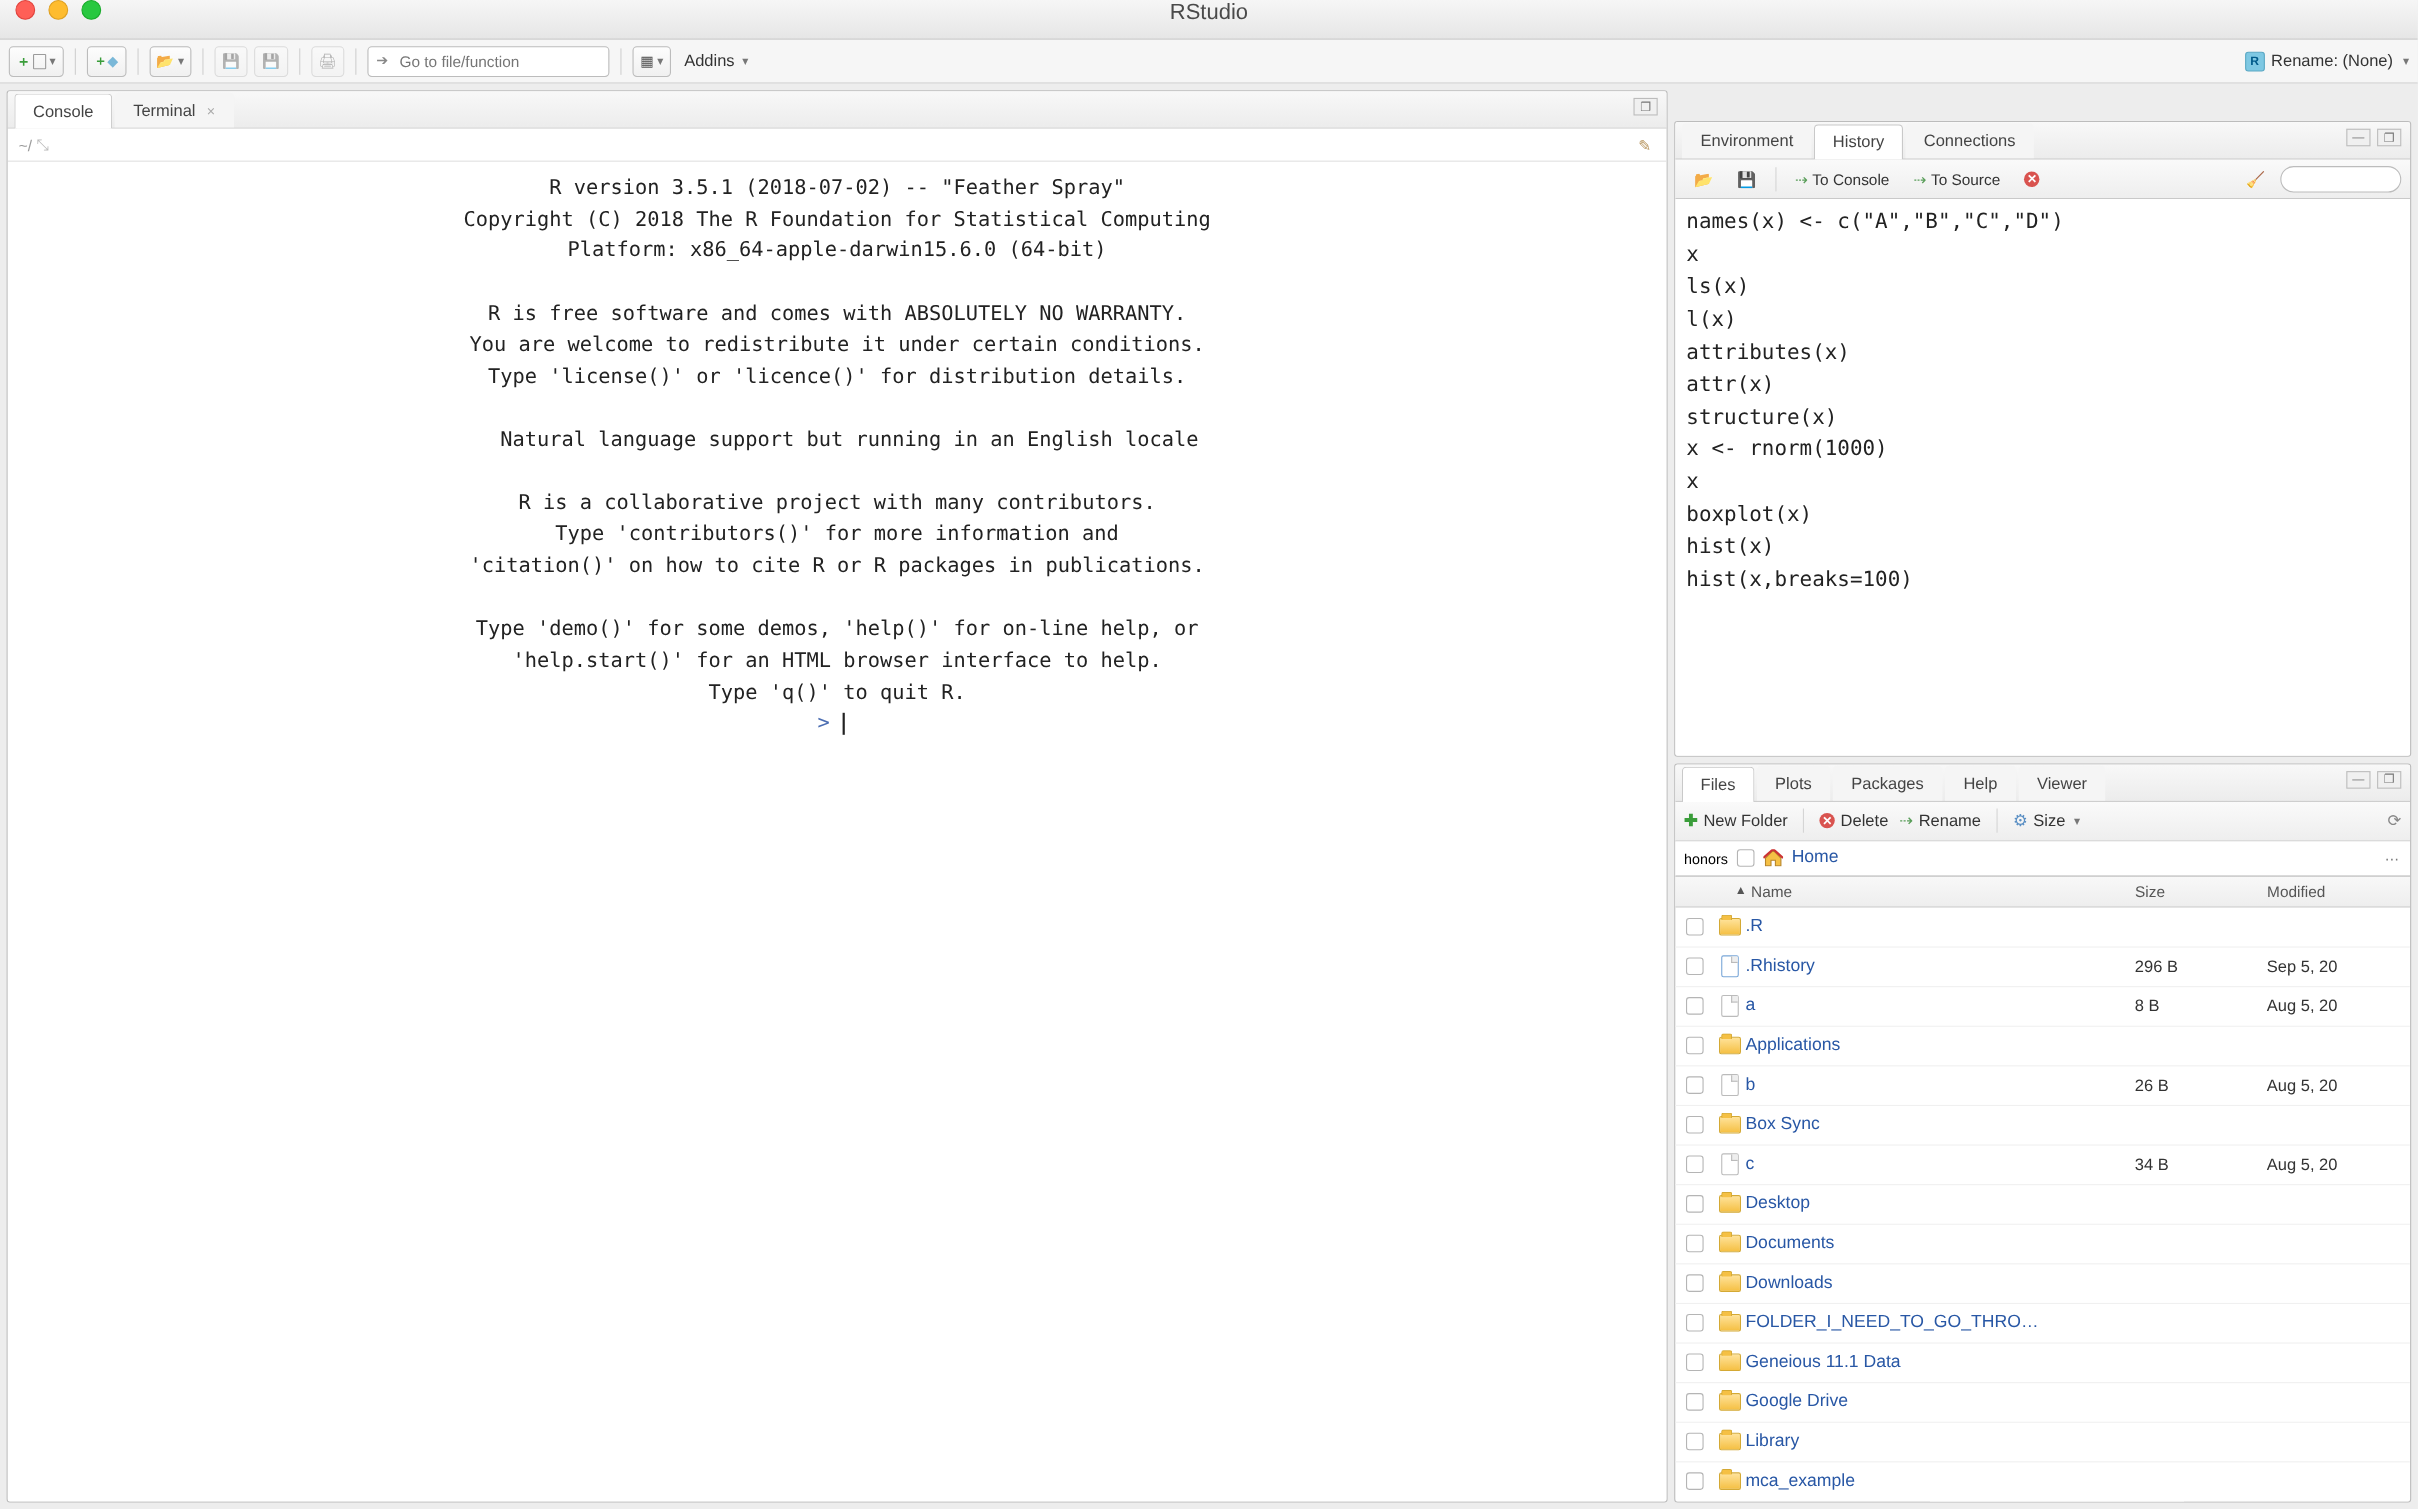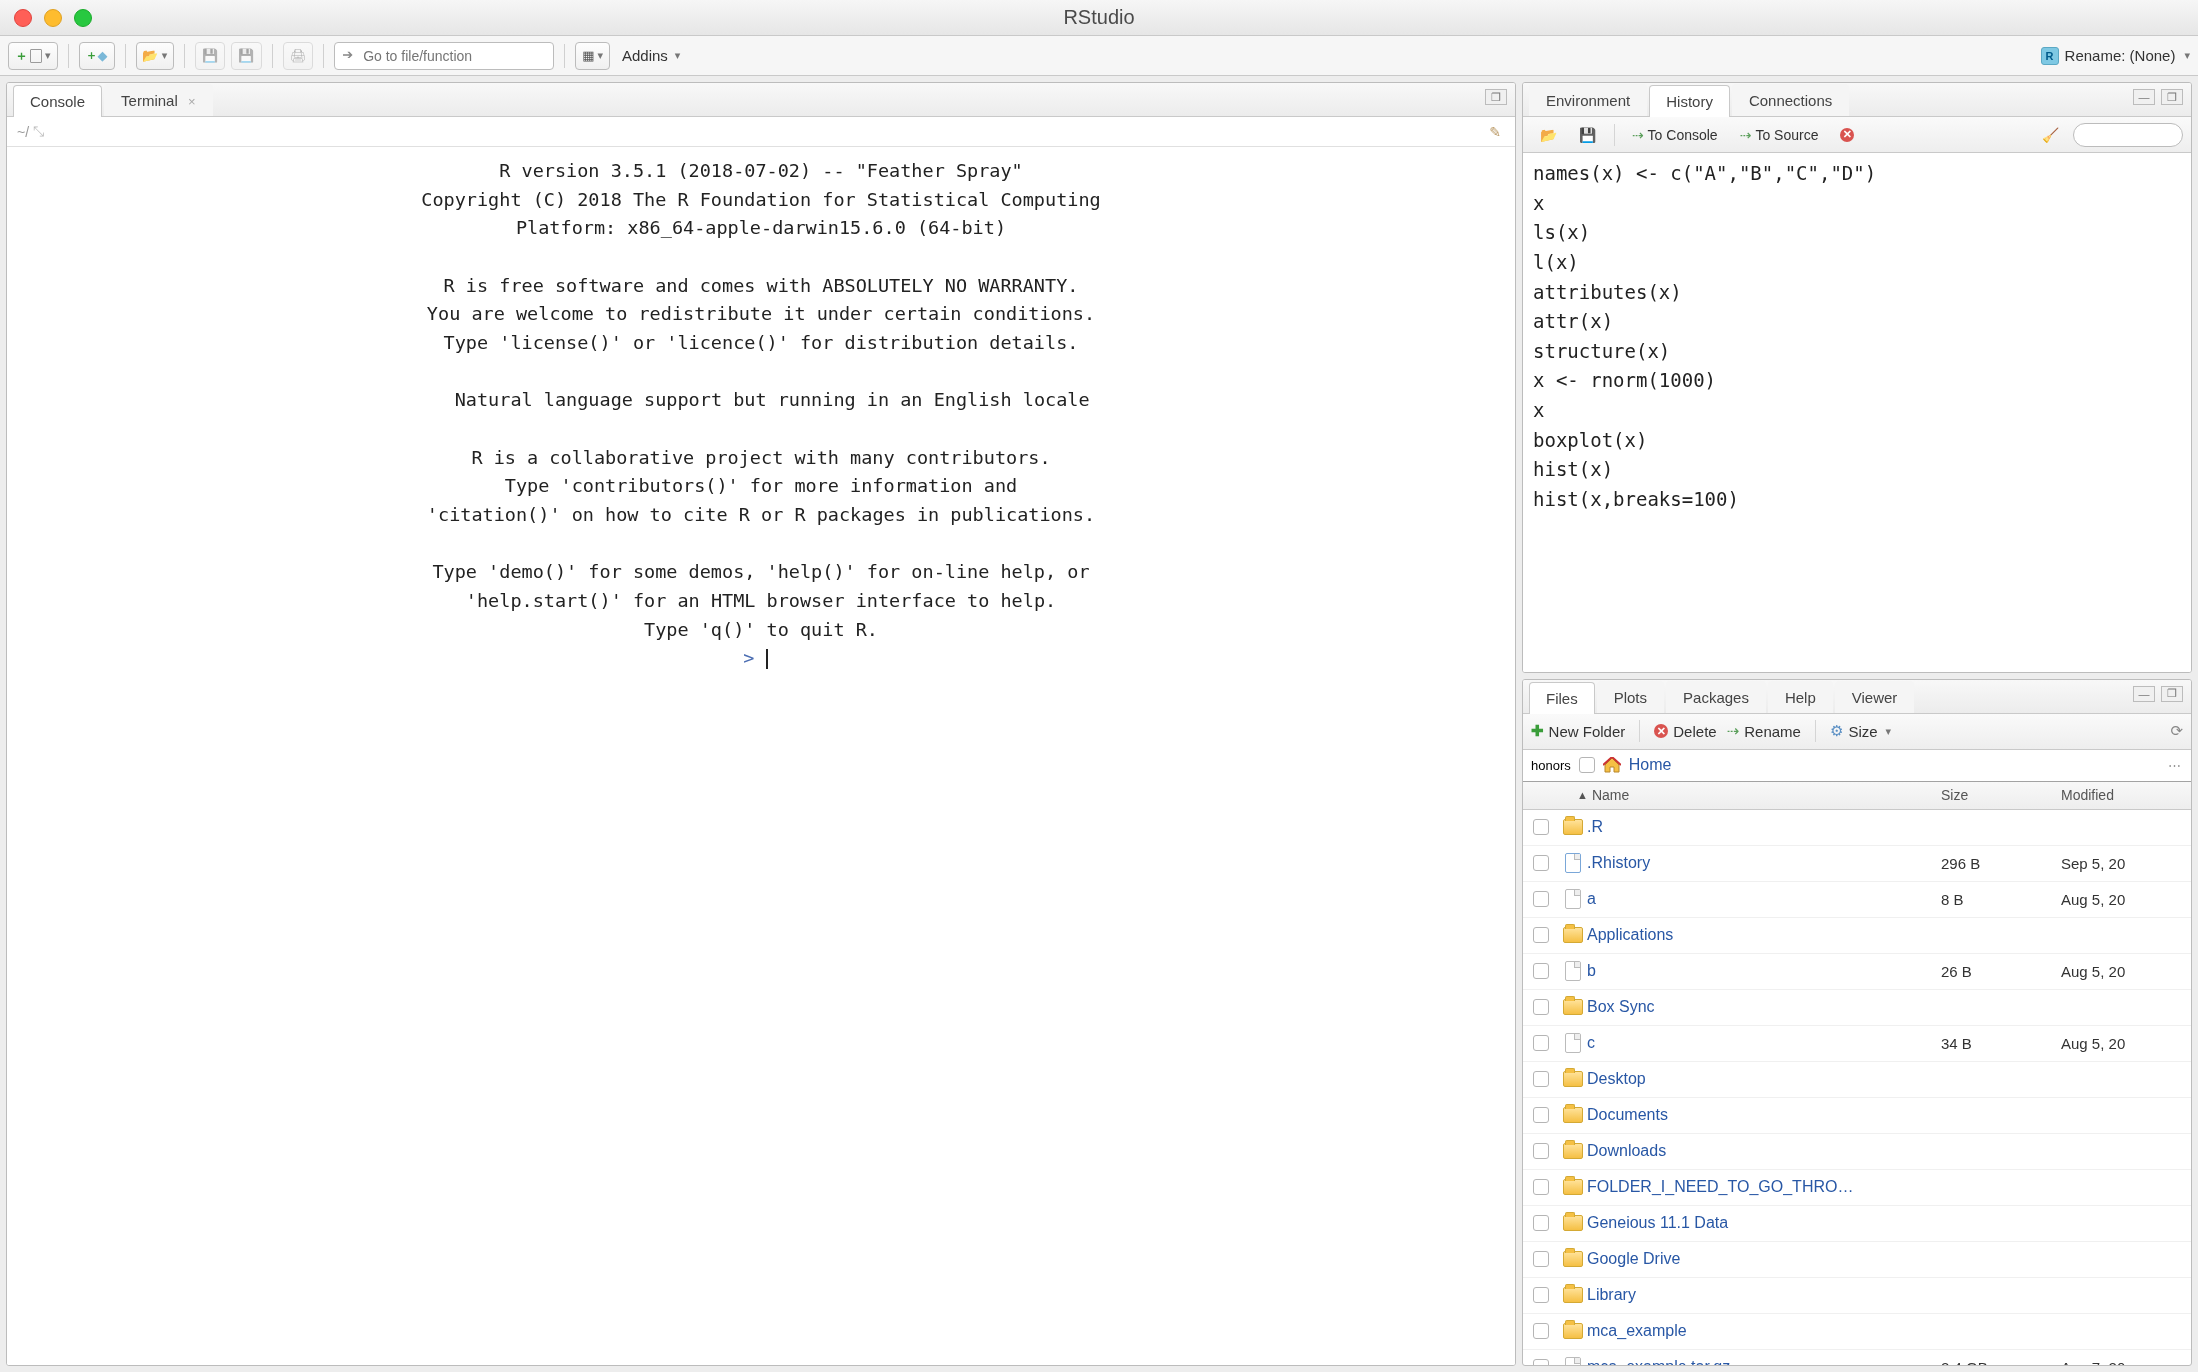--- a/index.html
+++ b/index.html
@@ -13,21 +13,20 @@
   transform-origin: top left;
 }
 .window { width: 100%; height: 100%; display: flex; flex-direction: column; }
 
 
 .titlebar {
   height: 36px;
   background: linear-gradient(#f6f6f6, #e6e6e6);
   border-bottom: 1px solid #c9c9c9;
   display: flex;
-  align-items: center;
   position: relative;
 }
 .traffic-lights { display: flex; gap: 12px; margin-left: 14px; }
 .tl { width: 18px; height: 18px; border-radius: 50%; }
 .tl.red { background:#ff5f57; border:1px solid #e0443e; }
 .tl.yellow { background:#febc2e; border:1px solid #dfa123; }
 .tl.green { background:#28c840; border:1px solid #1aab2b; }
 .title { position:absolute; left:50%; transform:translateX(-50%); color:#4a4a4a; font-size:20px;}
 
 
@@ -57,21 +56,21 @@
 .goto-wrap { position:relative; }
 .goto-wrap .arrow { position:absolute; left:8px; top:5px; color:#888;}
 .addins { margin-left:6px; font-size:15px; color:#333; display:flex; align-items:center; gap:4px; cursor:pointer;}
 .spacer { flex:1; }
 .project { display:flex; align-items:center; gap:6px; color:#333; font-size:15px;}
 .proj-icon { width:18px; height:18px; background:#7ec8e3; border:1px solid #5ba8c4; border-radius:3px; display:flex; align-items:center; justify-content:center; font-size:11px; color:#005a8a; font-weight:bold;}
 
 
 .main-area { flex:1; display:flex; padding:6px; gap:6px; background:#ededed; min-height:0;}
 .left-pane { flex:1; display:flex; flex-direction:column; min-width:0;}
-.right-pane { width:670px; display:flex; flex-direction:column; gap:6px; min-width:0;}
+.right-pane { width:670px; display:flex; flex-direction:column; gap:6px; min-width:0;margin-top:28px;}
 
 .panel { background:#fff; border:1px solid #bcbcbc; border-radius:3px; display:flex; flex-direction:column; min-height:0; overflow:hidden;}
 .panel-tabs {
   height:34px; background:linear-gradient(#f8f8f8,#ececec);
   border-bottom:1px solid #c9c9c9;
   display:flex; align-items:flex-end; padding-left:6px;
   position:relative;
 }
 .tab {
   padding:7px 16px; font-size:15px; color:#444;

